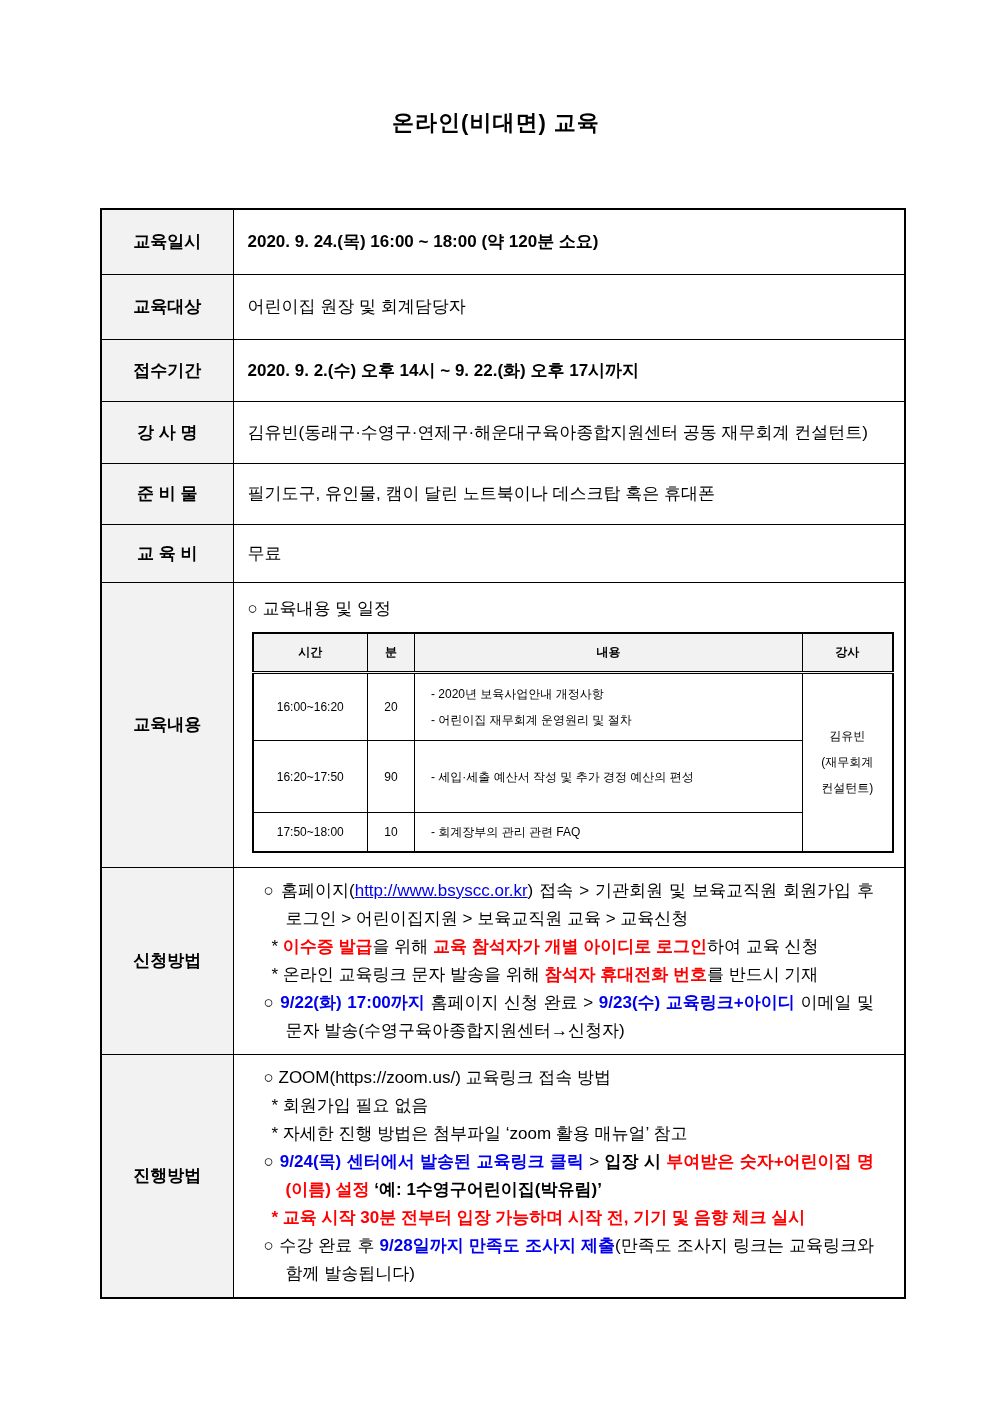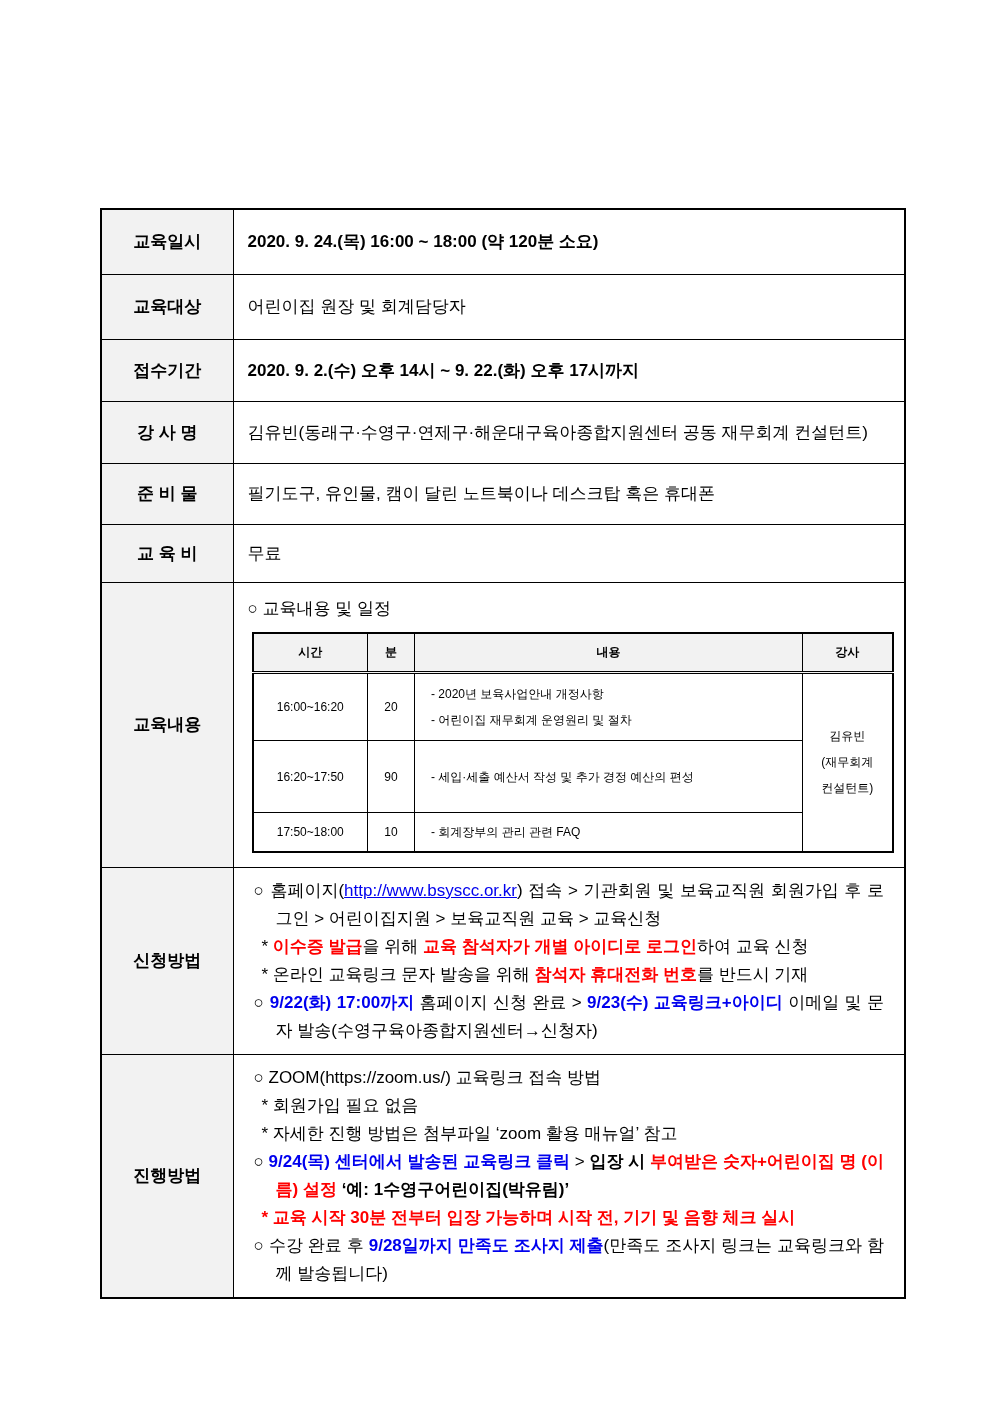--- a/index.html
+++ b/index.html
@@ -54,38 +54,39 @@
     border-bottom:3px double #000; text-align:center;
   }
   col.sc-time{width:115px;} col.sc-min{width:47px;}
   col.sc-desc{width:388px;} col.sc-inst{width:90px;}
   td.sc-center { text-align:center; vertical-align:middle; }
   td.sc-desc-cell { vertical-align:middle; text-align:justify; }
   .hang { padding-left:16px; text-indent:-16px; line-height:26px; }
   td.instructor-cell { text-align:center; vertical-align:middle; line-height:26px; }
   tr.sr1 { height:68px; } tr.sr2 { height:72px; } tr.sr3 { height:39px; }
 
-  td.text-cell { vertical-align:middle; padding:9px 20px; }
+  td.text-cell { vertical-align:middle; padding:9px 30px; }
   .para {
     font-size:17px; line-height:28px; text-align:justify;
     padding-left:22px; text-indent:-22px; margin:0;
   }
   .para.star { padding-left:30px; text-indent:-22px; }
 
   .red  { color:#ff0000; font-weight:bold; }
   .blue { color:#0000ee; font-weight:bold; }
   .bold { font-weight:bold; }
   .link { color:#0000ee; text-decoration:underline; }
 </style>
 </head>
 <body>
 
 <div class="page">
 
   <div class="titles">
+    <div class="title-small">온라인(비대면) 교육</div>
   </div>
 
   <table class="main-table">
     <colgroup>
         <col class="col-label">
         <col>
       </colgroup>
     <tbody>
       <tr class="r-h65">
         <th class="row-label">교육일시</th>

